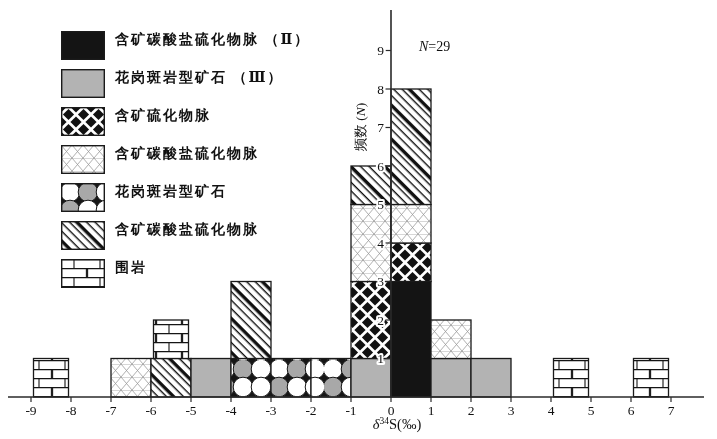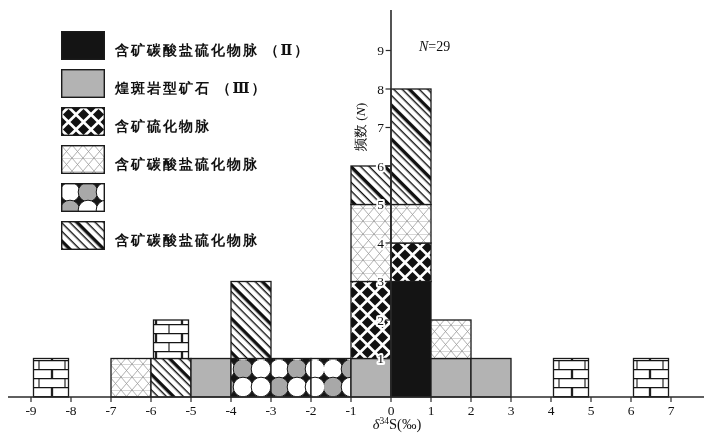--- a/index.html
+++ b/index.html
@@ -1,21 +1,21 @@
 <!DOCTYPE html>
 <html><head>
 <meta charset="utf-8">
 <style>
   html,body{margin:0;padding:0;background:#fff;}
   .stage{
     position:relative;width:717px;height:439px;background:#ffffff;overflow:hidden;
     font-family:"Liberation Serif","DejaVu Serif",serif;color:#111;
   }
   .legend{position:absolute;left:61px;top:31px;}
-  .lrow{display:flex;align-items:flex-end;height:29px;margin-bottom:9px;}
+  .lrow{display:flex;align-items:flex-start;height:29px;margin-bottom:9px;}
   .sw{display:block;flex:0 0 auto;}
   .ltext{margin-left:10px;font-size:14px;letter-spacing:2px;font-weight:600;white-space:nowrap;}
   #plot{position:absolute;left:0;top:0;}
   #plot text{font-family:"Liberation Serif","DejaVu Serif",serif;fill:#111;}
   .halo{paint-order:stroke;stroke:#ffffff;stroke-width:4px;stroke-linejoin:round;}
 </style>
 </head>
 <body>
 
 <div class="stage">
@@ -143,39 +143,46 @@
     <div class="lrow">
       <svg class="sw" width="44" height="29">
         <rect x="0.7" y="0.7" width="42.6" height="27.6" fill="#141414" stroke="#1a1a1a" stroke-width="1.4"></rect>
       </svg>
       <span class="ltext">含矿碳酸盐硫化物脉 （Ⅱ）</span>
     </div>
     <div class="lrow">
       <svg class="sw" width="44" height="29">
         <rect x="0.7" y="0.7" width="42.6" height="27.6" fill="#b3b3b3" stroke="#1a1a1a" stroke-width="1.4"></rect>
       </svg>
-      <span class="ltext">煌斑岩型矿石 （Ⅲ）</span>
+      <span class="ltext">花岗斑岩型矿石 （Ⅲ）</span>
     </div>
     <div class="lrow">
       <svg class="sw" width="44" height="29">
         <rect x="0.7" y="0.7" width="42.6" height="27.6" fill="url(#pat-lamprophyre)" stroke="#1a1a1a" stroke-width="1.4"></rect>
       </svg>
       <span class="ltext">含矿硫化物脉</span>
     </div>
     <div class="lrow">
       <svg class="sw" width="44" height="29">
         <rect x="0.7" y="0.7" width="42.6" height="27.6" fill="url(#pat-wacke)" stroke="#1a1a1a" stroke-width="1.4"></rect>
       </svg>
       <span class="ltext">含矿碳酸盐硫化物脉</span>
     </div>
     <div class="lrow">
       <svg class="sw" width="44" height="29">
         <rect x="0.7" y="0.7" width="42.6" height="27.6" fill="url(#pat-porphyry)" stroke="#1a1a1a" stroke-width="1.4"></rect>
       </svg>
+      <span class="ltext">花岗斑岩型矿石</span>
     </div>
     <div class="lrow">
       <svg class="sw" width="44" height="29">
         <rect x="0.7" y="0.7" width="42.6" height="27.6" fill="url(#pat-slate)" stroke="#1a1a1a" stroke-width="1.4"></rect>
       </svg>
       <span class="ltext">含矿碳酸盐硫化物脉</span>
     </div>
+    <div class="lrow">
+      <svg class="sw" width="44" height="29">
+        <rect x="0.7" y="0.7" width="42.6" height="27.6" fill="url(#pat-wallrock)" stroke="#1a1a1a" stroke-width="1.4"></rect>
+      </svg>
+      <span class="ltext">围岩</span>
+    </div>
   </div>
 </div>
 
 </body></html>

